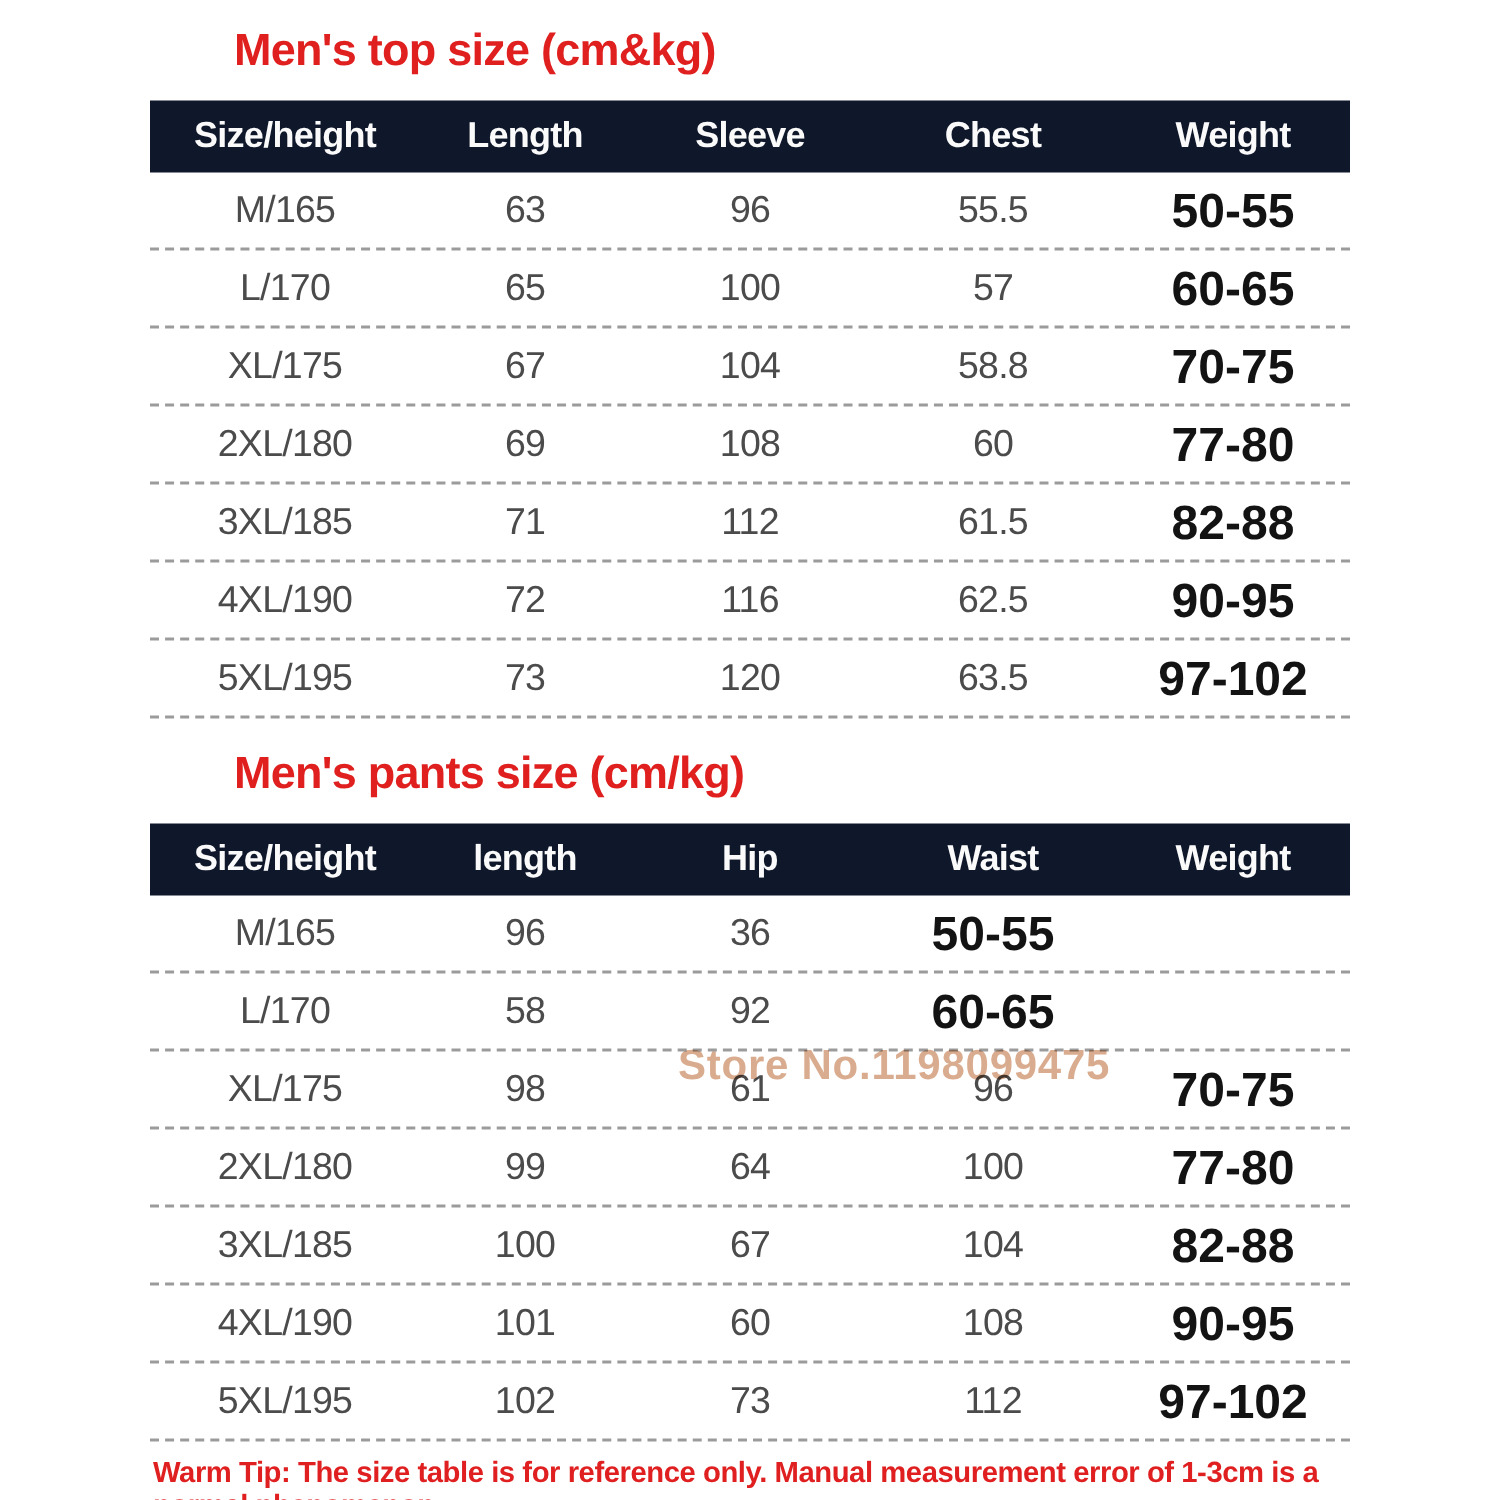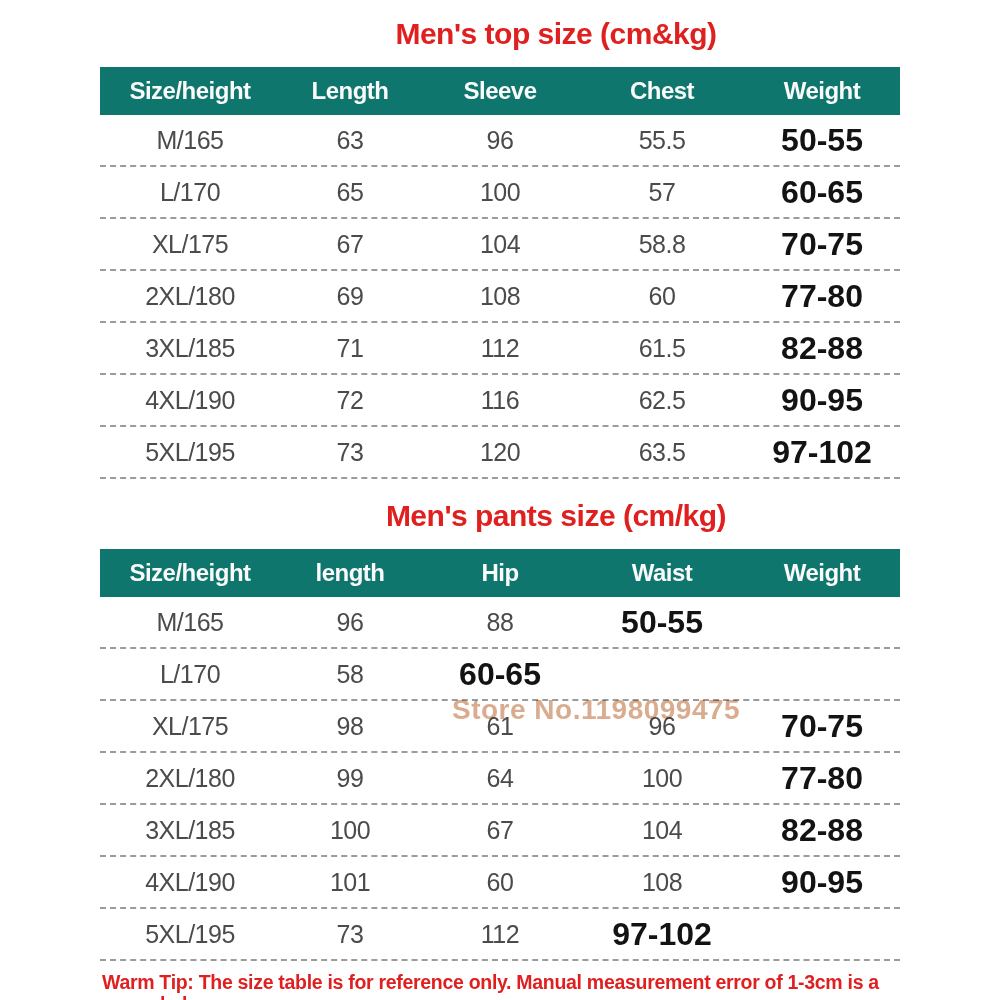--- a/index.html
+++ b/index.html
@@ -3,26 +3,26 @@
 <meta charset="utf-8">
 <style>
   html,body{margin:0;padding:0;background:#ffffff;}
   body{
     width:1000px;height:1000px;overflow:hidden;position:relative;
     font-family:"Liberation Sans","DejaVu Sans",sans-serif;
     -webkit-font-smoothing:antialiased;
   }
   .content{width:800px;margin:0 auto;padding-top:14px;position:relative;}
   .chart-title{
-    color:#e01f1f;font-size:30px;font-weight:bold;text-align:center;
+    color:#e01f1f;font-size:30px;font-weight:bold;
     transform:translateX(56px);letter-spacing:-0.5px;margin:0;line-height:40px;
   }
   .size-table{width:800px;margin-top:13px;}
   .thead{
-    background:#0f766e;height:48px;display:grid;align-items:center;
+    background:#0f172a;height:48px;display:grid;align-items:center;
     grid-template-columns:22.5% 17.5% 20% 20.5% 19.5%;
   }
   .thead .hcell{
     color:#fafafa;font-size:24px;font-weight:bold;text-align:center;
     letter-spacing:-0.5px;
   }
   .trow{
     height:50px;display:grid;align-items:center;
     grid-template-columns:22.5% 17.5% 20% 20.5% 19.5%;
     border-bottom:2px dashed #9b9b9b;
@@ -120,26 +120,27 @@
       <div class="hcell">Size/height</div>
       <div class="hcell">length</div>
       <div class="hcell">Hip</div>
       <div class="hcell">Waist</div>
       <div class="hcell">Weight</div>
     </div>
 
   <div class="trow">
         <div class="cell">M/165</div>
         <div class="cell">96</div>
-        <div class="cell">88</div>
+        <div class="cell">36</div>
         <div class="cell wt">50-55</div>
       </div>
       <div class="trow">
         <div class="cell">L/170</div>
         <div class="cell">58</div>
+        <div class="cell">92</div>
         <div class="cell wt">60-65</div>
       </div>
       <div class="trow">
         <div class="cell">XL/175</div>
         <div class="cell">98</div>
         <div class="cell">61</div>
         <div class="cell">96</div>
         <div class="cell wt">70-75</div>
       </div>
       <div class="trow">
@@ -158,20 +159,21 @@
       </div>
       <div class="trow">
         <div class="cell">4XL/190</div>
         <div class="cell">101</div>
         <div class="cell">60</div>
         <div class="cell">108</div>
         <div class="cell wt">90-95</div>
       </div>
       <div class="trow">
         <div class="cell">5XL/195</div>
+        <div class="cell">102</div>
         <div class="cell">73</div>
         <div class="cell">112</div>
         <div class="cell wt">97-102</div>
       </div>
     </div>
 
   <div class="footer">
     <p class="tip-line">Warm Tip: The size table is for reference only. Manual measurement error of 1-3cm is a normal phenomenon.</p>
 
   </div>

